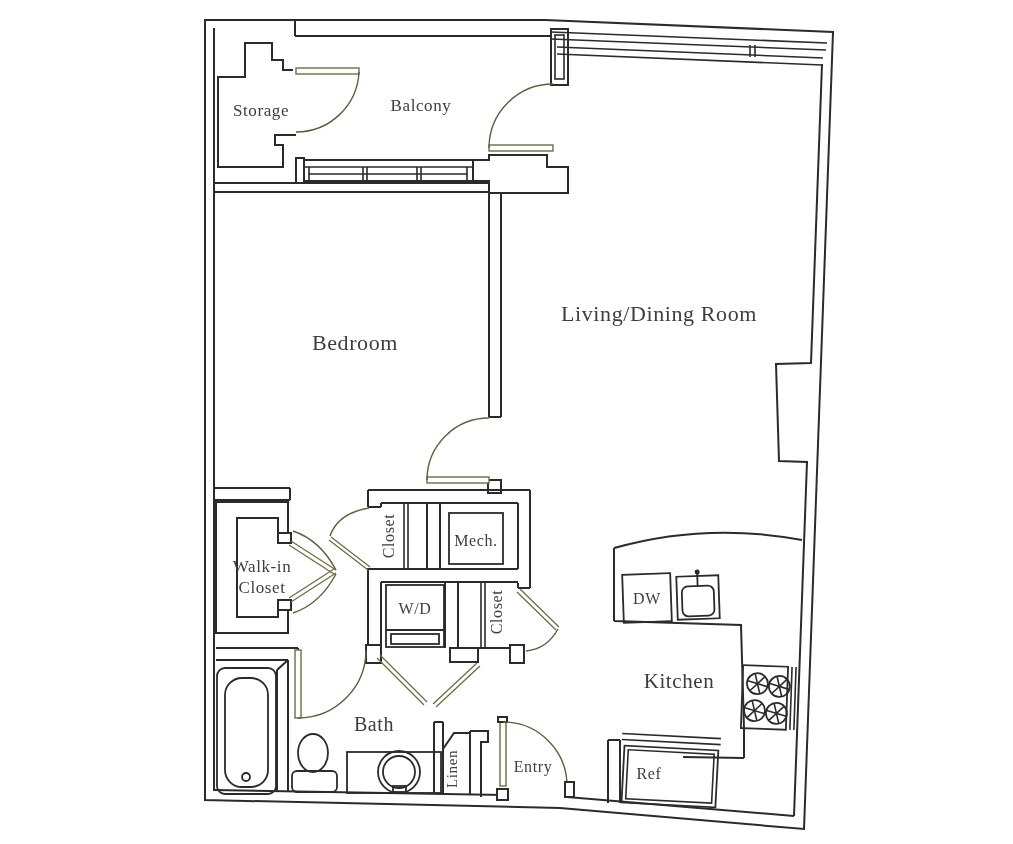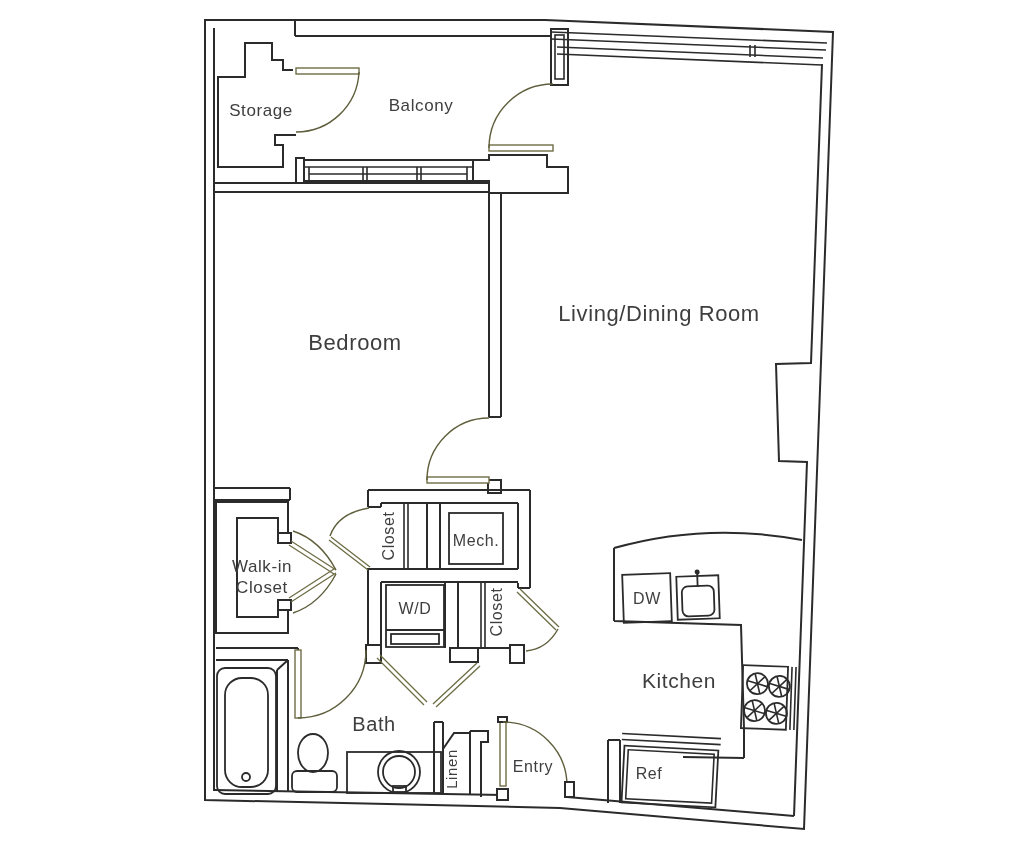--- a/index.html
+++ b/index.html
@@ -1,17 +1,17 @@
 <!DOCTYPE html>
 <html><head>
 <meta charset="utf-8">
 <style>
   html,body{margin:0;padding:0;background:#ffffff;}
   .stage{position:relative;width:1013px;height:844px;background:#fff;overflow:hidden;
-         font-family:Liberation Sans, sans-serif;}
+         font-family:Liberation Serif, serif;}
   svg{position:absolute;left:0;top:0;}
   text{fill:#3e3e3e;letter-spacing:0.6px;}
   .wall{stroke:#2b2b2b;stroke-width:2;fill:none;stroke-linejoin:miter;stroke-linecap:butt;}
   .wallthin{stroke:#2b2b2b;stroke-width:1.6;fill:none;}
   .tab{fill:#ffffff;stroke:#2b2b2b;stroke-width:2;}
   .fix{stroke:#2b2b2b;stroke-width:1.8;fill:none;}
   .leaf{fill:#ffffff;stroke:#6e6d45;stroke-width:1.4;}
   .leafln{stroke:#6e6d45;stroke-width:1.3;fill:none;}
   .arc{stroke:#5f5e3c;stroke-width:1.4;fill:none;}
 </style>

